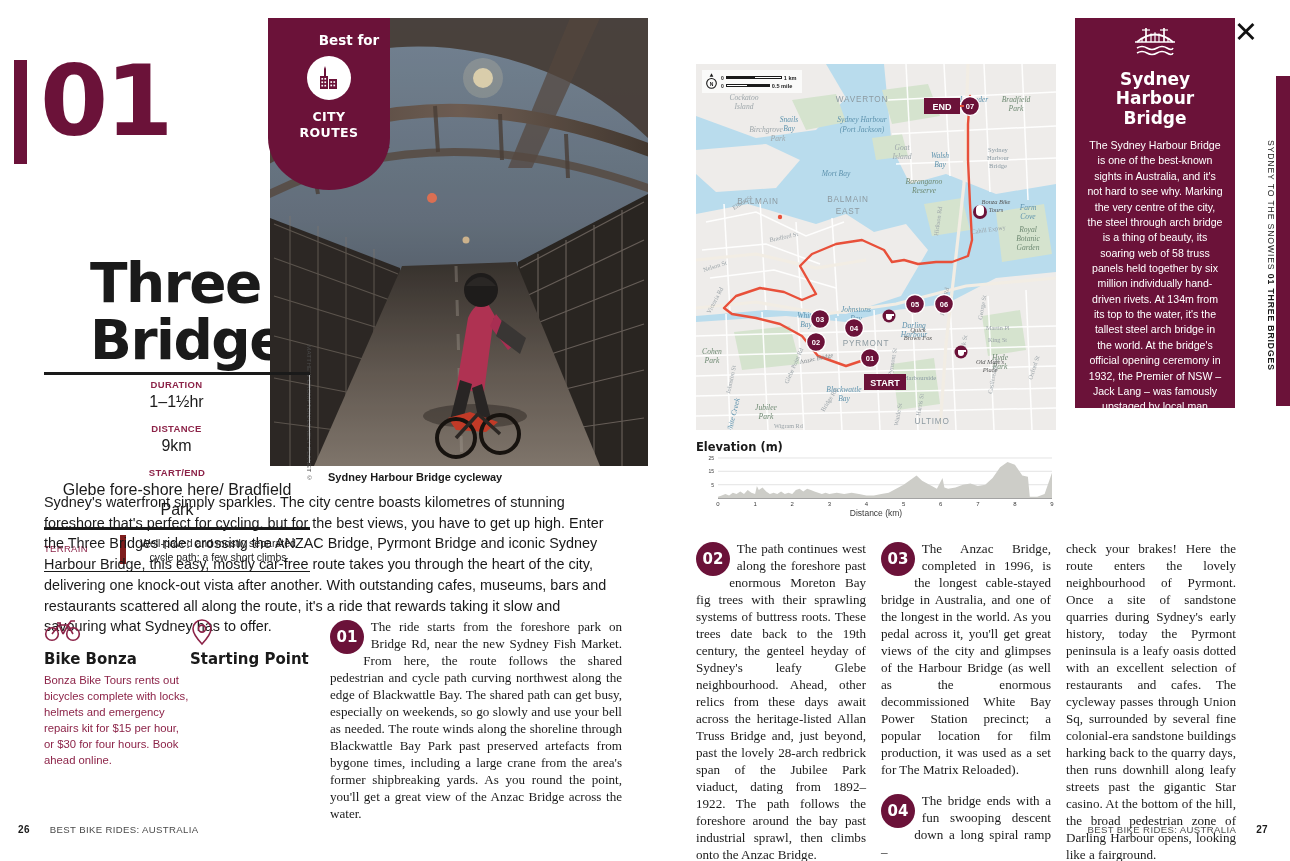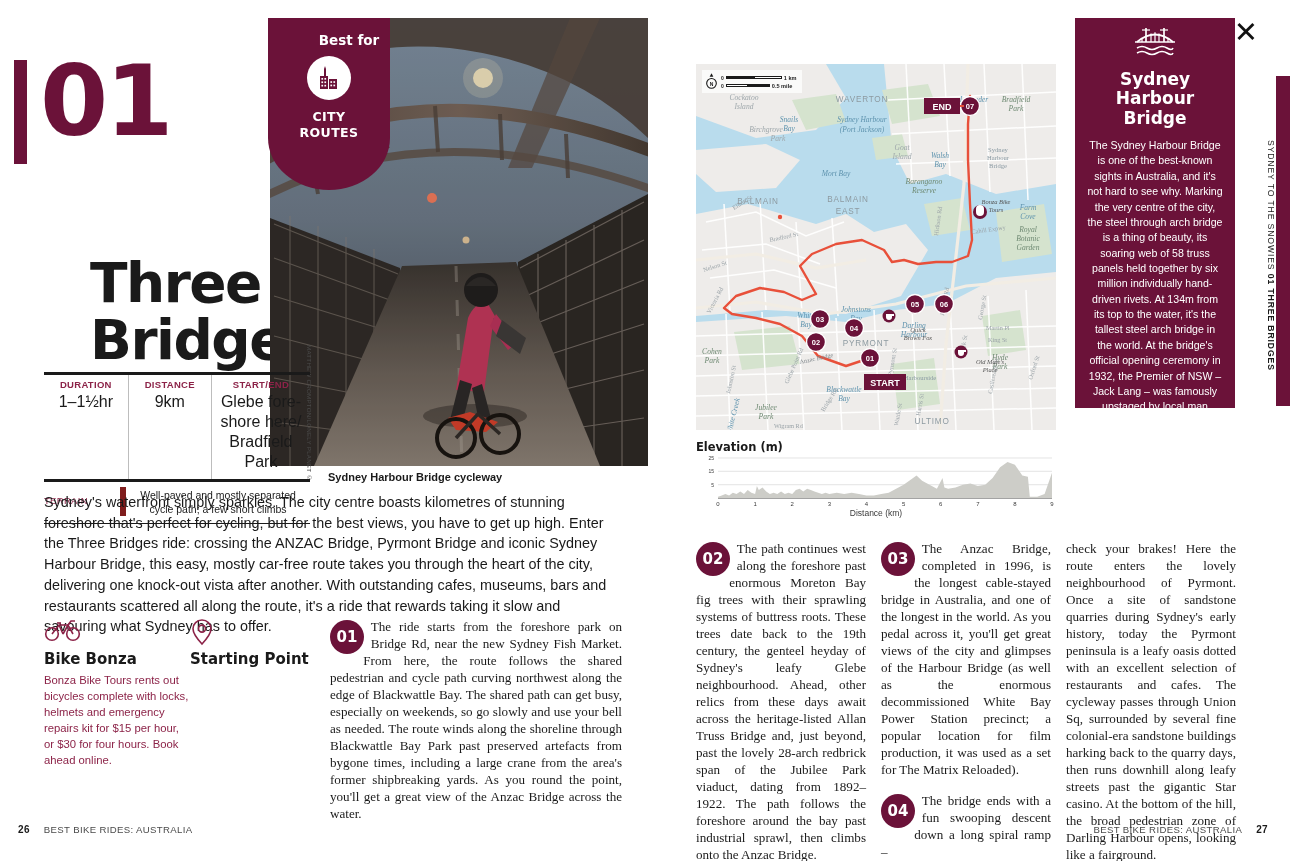--- a/index.html
+++ b/index.html
@@ -32,21 +32,21 @@
     font-size: 55px; font-weight: 700; color: #1a1a1a;
     line-height: 1.03; letter-spacing: -1.5px;
     font-family: "DejaVu Sans", sans-serif;
     margin-left: 48px;
   }
 
   
   .info-table { position: absolute; left: 44px; top: 372px; width: 266px; }
   .rule-thick { height: 3px; background: #1a1a1a; }
   .rule-thin { height: 1px; background: #1a1a1a; }
-  .info-row { display: flex; }
+  .info-row { display: flex; flex-direction: column; }
   .info-cell { flex: 1; padding: 4px 5px 7px; border-right: 1px solid #bdbdbd; text-align: center; }
   .info-cell:last-child { border-right: none; }
   .info-cell.w-startend { flex: 1.22; }
   .info-cell.w-dur { flex: 1.02; }
   .info-head {
     font-size: 9.5px; font-weight: 700; color: #8c2348;
     letter-spacing: 0.3px; margin-bottom: 2px;
   }
   .info-val { font-size: 16px; color: #1a1a1a; line-height: 1.25; }
   .terrain-row { display: flex; padding: 5px 0 7px; }
@@ -184,21 +184,21 @@
   }
   .edge-text b { font-weight: 700; }
 
   .close-btn {
     position: absolute; right: 32px; top: 18px;
     font-size: 29px; line-height: 1; color: #111; font-weight: 400;
     cursor: pointer; z-index: 10; font-family: "DejaVu Sans", sans-serif;
   }
 
   
-  .footer { position: absolute; bottom: 26px; font-size: 9.6px; color: #4a4a4a; letter-spacing: 0.35px; display:flex; gap:14px; align-items:baseline;}
+  .footer { position: absolute; bottom: 26px; font-size: 9.6px; color: #4a4a4a; letter-spacing: 0.35px; display:flex; gap:20px; align-items:baseline;}
   .footer-l { left: 18px; }
   .footer-r { right: 22px; }
   .pgnum { font-weight: 700; color: #1a1a1a; font-size: 10px; }
 </style>
 </head>
 <body>
 
 <div class="page">
 
   <div class="left-page">

